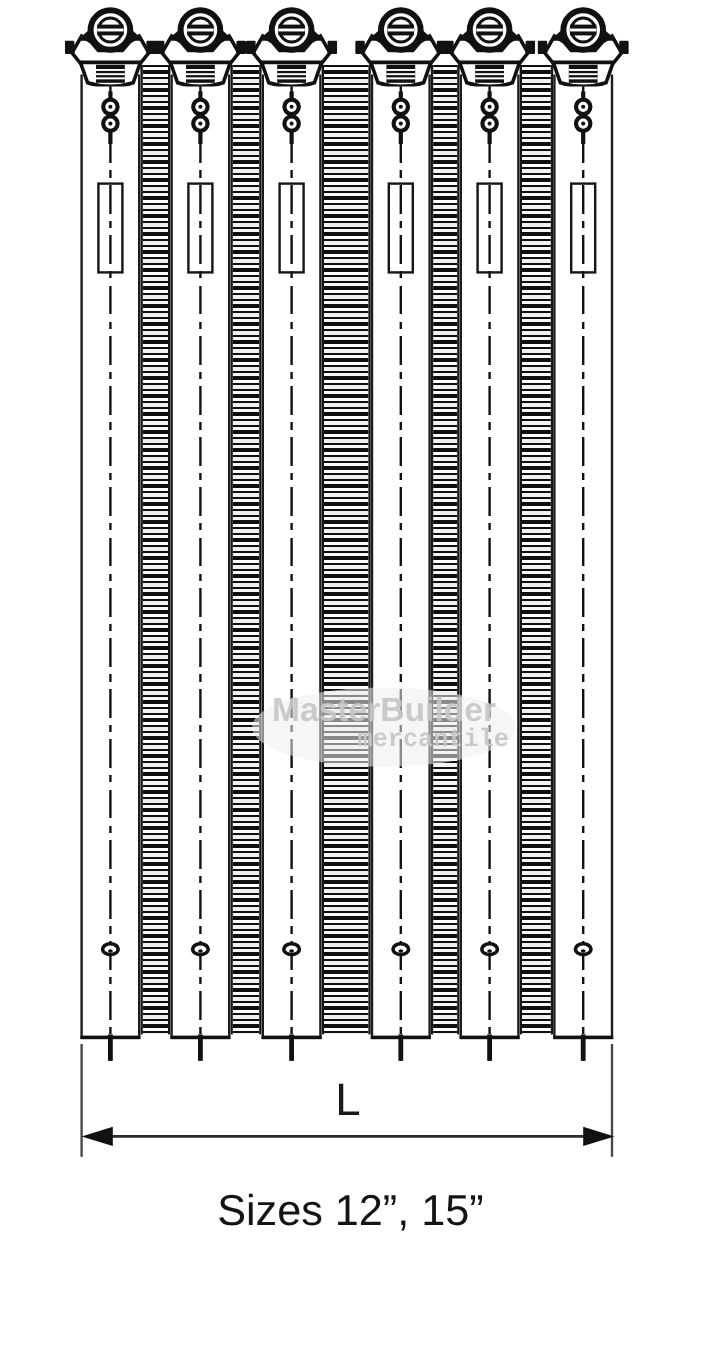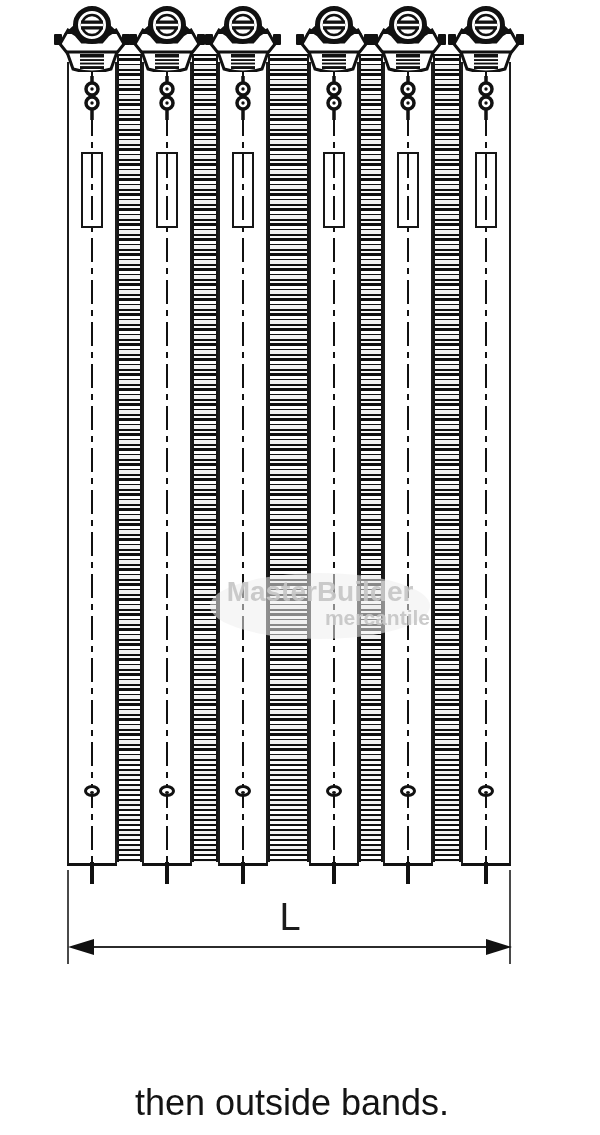--- a/index.html
+++ b/index.html
@@ -38,22 +38,22 @@
   .pivot-dot{position:absolute;left:3px;top:2.5px;width:4px;height:3px;background:#111;border-radius:50%;}
   .head-svg{position:absolute;top:4px;width:76px;height:68px;z-index:6;}
   .link-svg{position:absolute;top:76px;width:18px;height:44px;z-index:5;}
 
   
   #watermark{position:absolute;left:210px;top:537px;width:220px;height:66px;z-index:10;pointer-events:none;margin-top:36px;}
   .wm-ellipse{position:absolute;left:0;top:0;width:220px;height:66px;border-radius:50%;
     background:rgba(238,238,238,0.55);}
   .wm-text1{position:absolute;left:0;top:3px;width:220px;text-align:center;
     font-weight:bold;font-size:28px;color:rgba(198,198,198,0.92);letter-spacing:0;}
-  .wm-text2{position:absolute;left:88px;top:33px;width:132px;text-align:right;
-    font-weight:bold;font-size:21px;color:rgba(198,198,198,0.92);}
+  .wm-text2{position:absolute;left:88px;top:33px;width:132px;text-align:left;
+    font-weight:bold;font-size:21px;color:rgba(198,198,198,0.92);font-family:Liberation Mono, monospace;}
 
   
   .ext-line{position:absolute;top:870px;height:94px;width:2px;background:#4a4a4a;z-index:3;}
   #ext-left{left:67px;}
   #ext-right{left:509px;}
   #dim-label{position:absolute;left:0;top:896px;width:580px;text-align:center;
     font-size:38px;color:#1b1b1b;z-index:3;}
   #dim-arrow{position:absolute;left:58px;top:934px;z-index:3;}
 
   
@@ -264,14 +264,14 @@
         <rect x="26" y="53.5" width="24" height="1.6" fill="#fff"></rect>
         <rect x="26" y="57" width="24" height="1.6" fill="#fff"></rect>
         <rect x="26" y="60.5" width="24" height="1.6" fill="#fff"></rect>
         <circle cx="38" cy="21" r="16.5" fill="#fff" stroke="#111" stroke-width="5"></circle>
         <circle cx="38" cy="21" r="10" fill="none" stroke="#111" stroke-width="2.5"></circle>
         <rect x="27" y="16.5" width="22" height="9" fill="#111"></rect>
         <rect x="27" y="19.8" width="22" height="2.4" fill="#fff"></rect>
       </svg>
     </div>
 
-  <div class="caption" id="cap3">then outside bands.</div>
+  <div class="caption" id="cap1">Sizes 12”, 15”</div>
 </div>
 
 </body></html>

